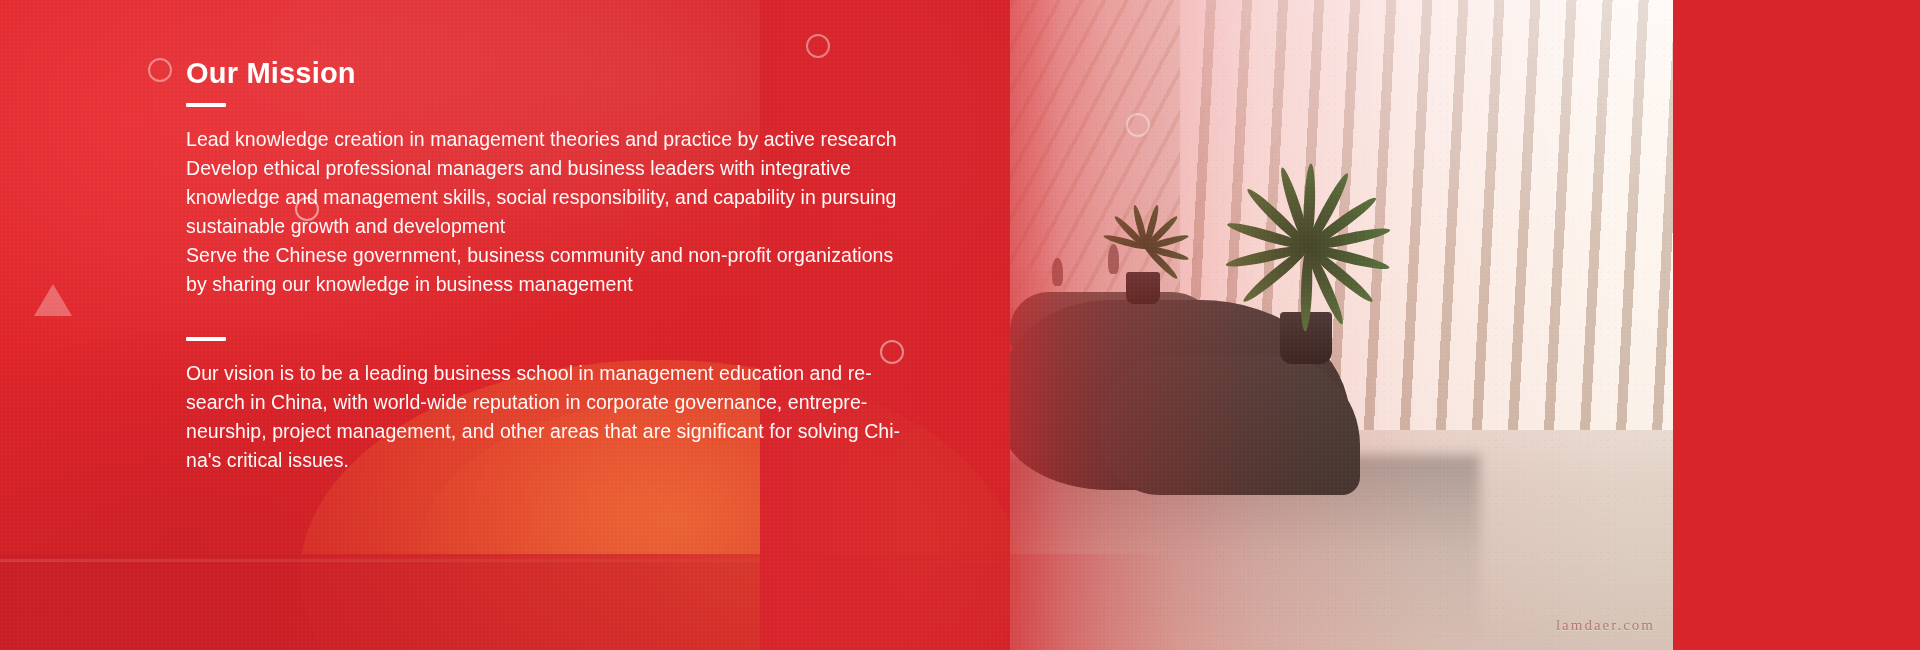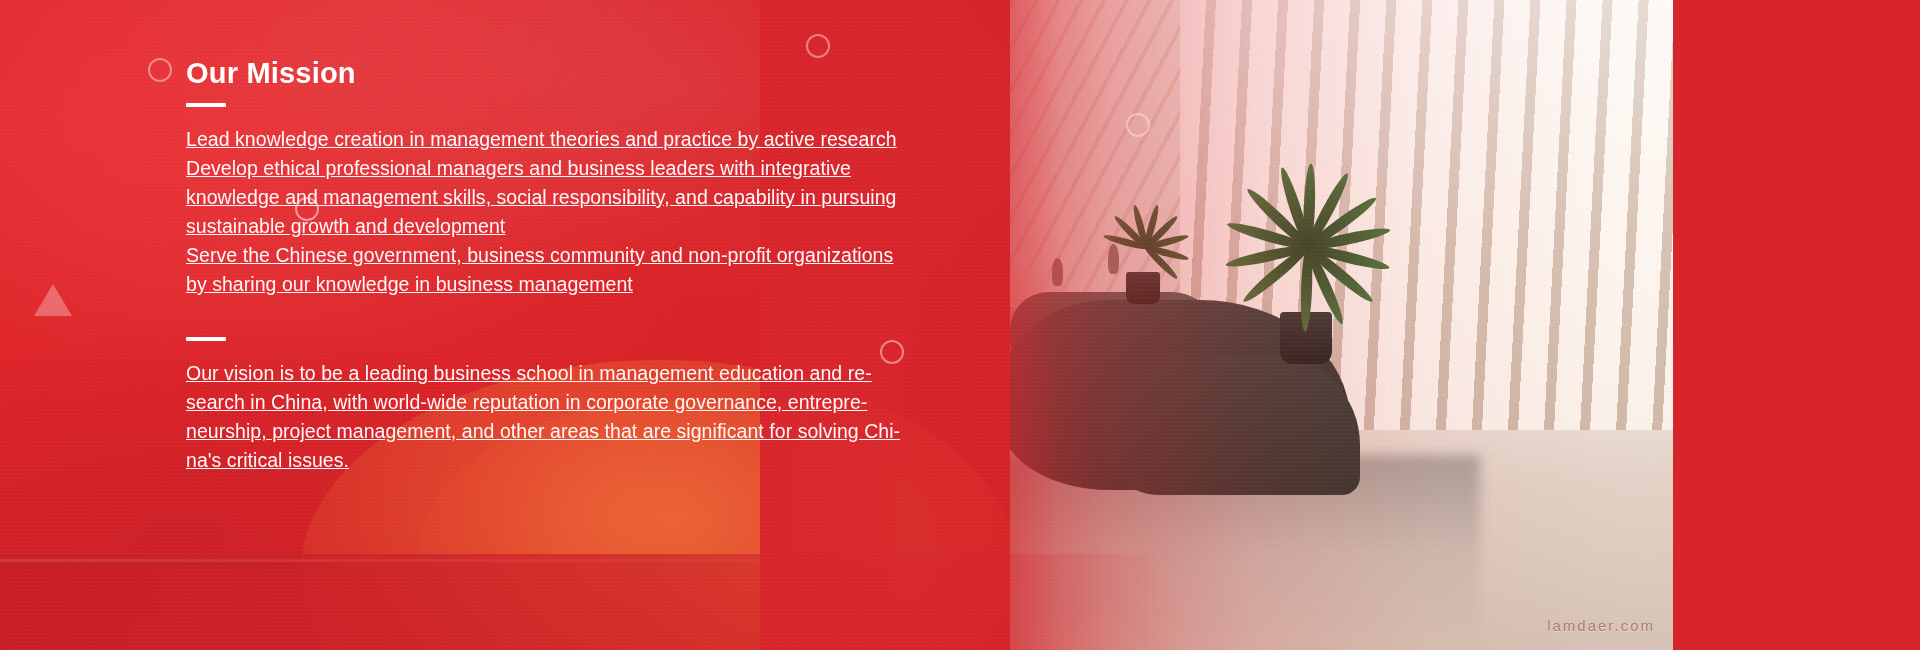--- a/index.html
+++ b/index.html
@@ -323,28 +323,27 @@
     margin-bottom: 18px;
     border-radius: 1px;
   }
 
   .body-text {
     font-size: 19.5px;
     line-height: 1.49;
     color: rgba(255,255,255,0.97);
     white-space: pre-line;
     letter-spacing: 0.05px;
-    text-decoration: underline;
   }
 
   
   .watermark {
     position: absolute;
     right: 18px; bottom: 16px;
-    font-family: Liberation Sans, sans-serif;
+    font-family: Liberation Serif, serif;
     font-size: 15px;
     letter-spacing: 2px;
     color: rgba(150,70,60,0.62);
     text-shadow: 0 1px 0 rgba(255,255,255,0.35);
   }
 </style>
 </head>
 <body>
 
 <div id="banner">

